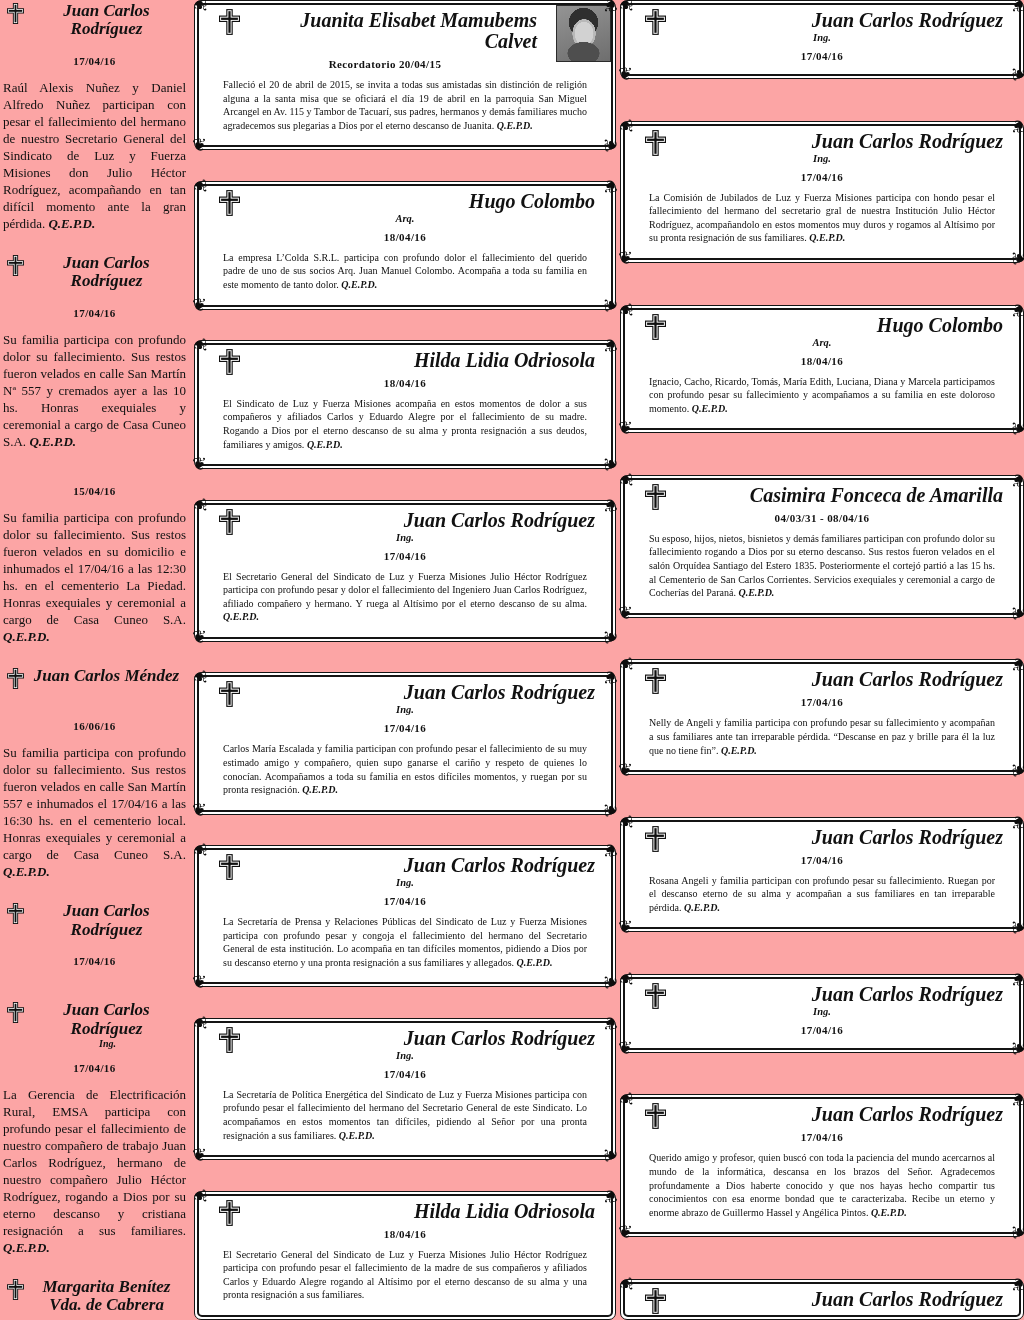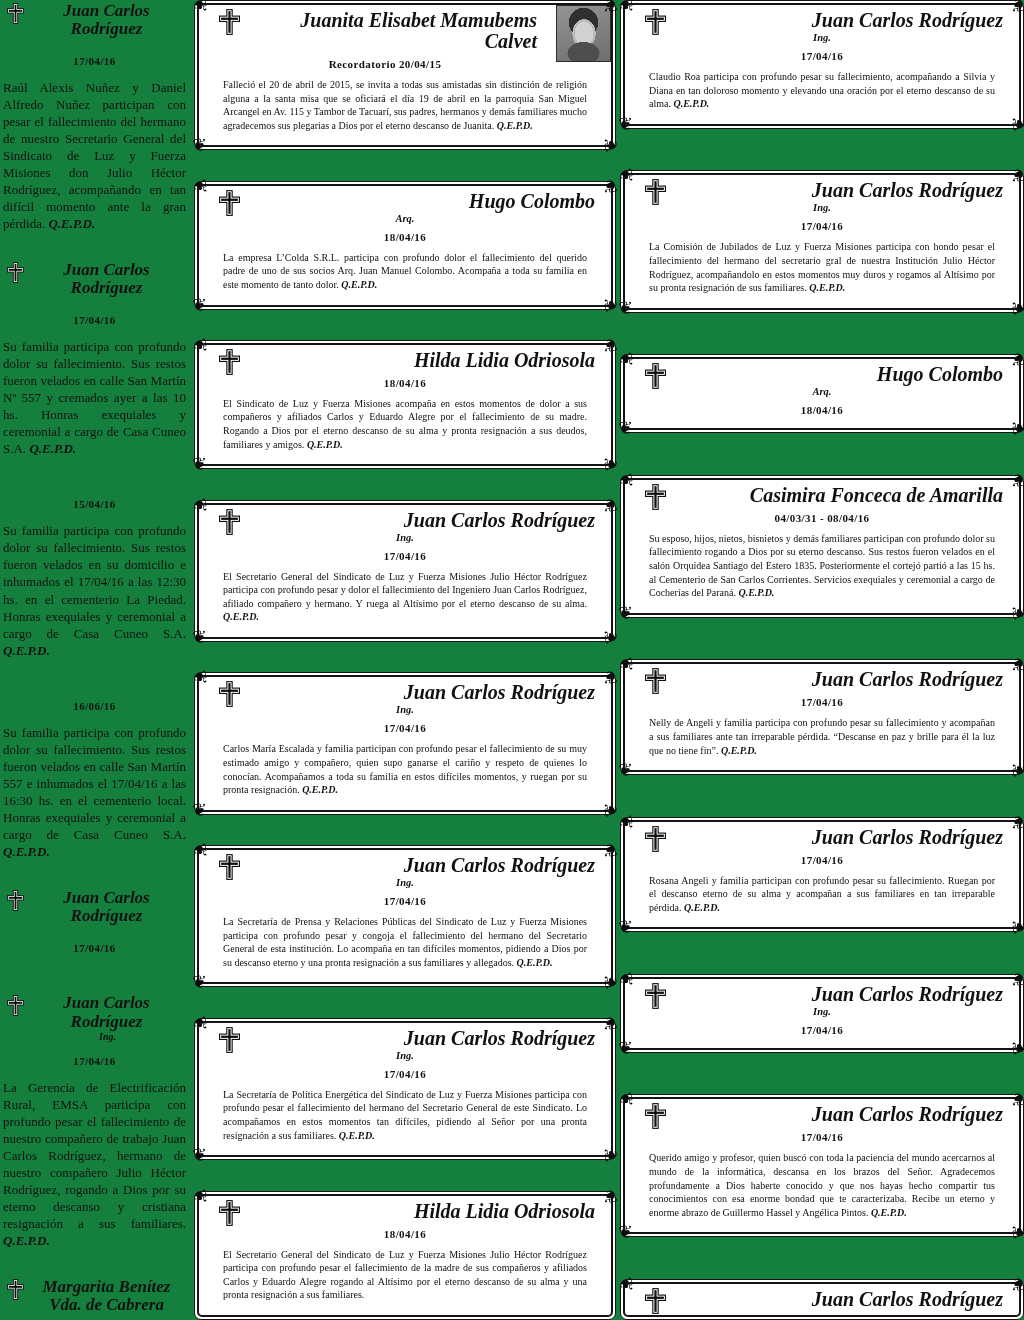--- a/index.html
+++ b/index.html
@@ -1,18 +1,18 @@
 <!DOCTYPE html>
 <html lang="es"><head>
 <meta charset="utf-8">
 <style>
   html,body{margin:0;padding:0;background:#e8e8e8;}
   .page{
     position:relative; width:1024px; height:1320px; margin:0 auto;
-    background:#15803d; color:#111; overflow:hidden;
+    background:#fca5a5; color:#111; overflow:hidden;
     font-family:"Liberation Serif","DejaVu Serif",serif;
     display:flex;
   }
   
   .col{display:flex;flex-direction:column;justify-content:space-between;height:1320px;box-sizing:border-box;}
   .col-left{width:190px;padding:2px 3px 2px 2px;}
   .col-mid{width:422px;margin-left:4px;}
   .col-right{width:404px;margin-left:4px;}
 
   
@@ -120,20 +120,34 @@
 
     </header>
     <div class="date">17/04/16</div>
     <p class="body"><span>Su familia participa con profundo dolor su fallecimiento. Sus restos fueron velados en calle San Martín Nª 557 y cremados ayer a las 10 hs. Honras exequiales y ceremonial a cargo de Casa Cuneo S.A.</span> <span class="qepd">Q.E.P.D.</span></p>
   </article>
       <article class="plain-entry">
     <div class="date">15/04/16</div>
     <p class="body"><span>Su familia participa con profundo dolor su fallecimiento. Sus restos fueron velados en su domicilio e inhumados el 17/04/16 a las 12:30 hs. en el cementerio La Piedad. Honras exequiales y ceremonial a cargo de Casa Cuneo S.A.</span> <span class="qepd">Q.E.P.D.</span></p>
   </article>
       <article class="plain-entry">
+    <header class="plain-head">
+      <span class="cross cross-sm">
+        <svg viewBox="0 0 26 32" aria-hidden="true">
+          <rect x="9" y="0" width="8" height="32" fill="#101010"></rect>
+              <rect x="0" y="8" width="26" height="8" fill="#101010"></rect>
+          <rect x="10.4" y="1.4" width="5.2" height="29.2" fill="#ffffff"></rect>
+              <rect x="1.4" y="9.4" width="23.2" height="5.2" fill="#ffffff"></rect>
+          <rect x="11.6" y="2.6" width="2.8" height="26.8" fill="#101010"></rect>
+              <rect x="2.6" y="10.6" width="20.8" height="2.8" fill="#101010"></rect>
+        </svg>
+      </span>
+      <h3 class="name">Juan Carlos Méndez</h3>
+
+    </header>
     <div class="date">16/06/16</div>
     <p class="body"><span>Su familia participa con profundo dolor su fallecimiento. Sus restos fueron velados en calle San Martín 557 e inhumados el 17/04/16 a las 16:30 hs. en el cementerio local. Honras exequiales y ceremonial a cargo de Casa Cuneo S.A.</span> <span class="qepd">Q.E.P.D.</span></p>
   </article>
       <article class="plain-entry">
     <header class="plain-head">
       <span class="cross cross-sm">
         <svg viewBox="0 0 26 32" aria-hidden="true">
           <rect x="9" y="0" width="8" height="32" fill="#101010"></rect>
               <rect x="0" y="8" width="26" height="8" fill="#101010"></rect>
           <rect x="10.4" y="1.4" width="5.2" height="29.2" fill="#ffffff"></rect>
@@ -365,21 +379,20 @@
         <rect x="10.4" y="1.4" width="5.2" height="29.2" fill="#ffffff"></rect>
             <rect x="1.4" y="9.4" width="23.2" height="5.2" fill="#ffffff"></rect>
         <rect x="11.6" y="2.6" width="2.8" height="26.8" fill="#101010"></rect>
             <rect x="2.6" y="10.6" width="20.8" height="2.8" fill="#101010"></rect>
       </svg>
     </span>
 
     <h3 class="name">Juan Carlos Rodríguez</h3>
     <div class="subtitle">Ing.</div>
     <div class="date">17/04/16</div>
-    <p class="body"><span>Claudio Roa participa con profundo pesar su fallecimiento, acompañando a Silvia y Diana en tan doloroso momento y elevando una oración por el eterno descanso de su alma.</span> <span class="qepd">Q.E.P.D.</span></p>
   </article>
       <article class="notice">
     <span class="corner tl">❦</span>
     <span class="corner tr">❦</span>
     <span class="corner bl">❦</span>
     <span class="corner br">❦</span>
     <span class="cross cross-lg">
       <svg viewBox="0 0 26 32" aria-hidden="true">
         <rect x="9" y="0" width="8" height="32" fill="#101010"></rect>
             <rect x="0" y="8" width="26" height="8" fill="#101010"></rect>
@@ -407,20 +420,21 @@
         <rect x="10.4" y="1.4" width="5.2" height="29.2" fill="#ffffff"></rect>
             <rect x="1.4" y="9.4" width="23.2" height="5.2" fill="#ffffff"></rect>
         <rect x="11.6" y="2.6" width="2.8" height="26.8" fill="#101010"></rect>
             <rect x="2.6" y="10.6" width="20.8" height="2.8" fill="#101010"></rect>
       </svg>
     </span>
 
     <h3 class="name">Hugo Colombo</h3>
     <div class="subtitle">Arq.</div>
     <div class="date">18/04/16</div>
+    <p class="body"><span>Ignacio, Cacho, Ricardo, Tomás, María Edith, Luciana, Diana y Marcela participamos con profundo pesar su fallecimiento y acompañamos a su familia en este doloroso momento.</span> <span class="qepd">Q.E.P.D.</span></p>
   </article>
       <article class="notice">
     <span class="corner tl">❦</span>
     <span class="corner tr">❦</span>
     <span class="corner bl">❦</span>
     <span class="corner br">❦</span>
     <span class="cross cross-lg">
       <svg viewBox="0 0 26 32" aria-hidden="true">
         <rect x="9" y="0" width="8" height="32" fill="#101010"></rect>
             <rect x="0" y="8" width="26" height="8" fill="#101010"></rect>

